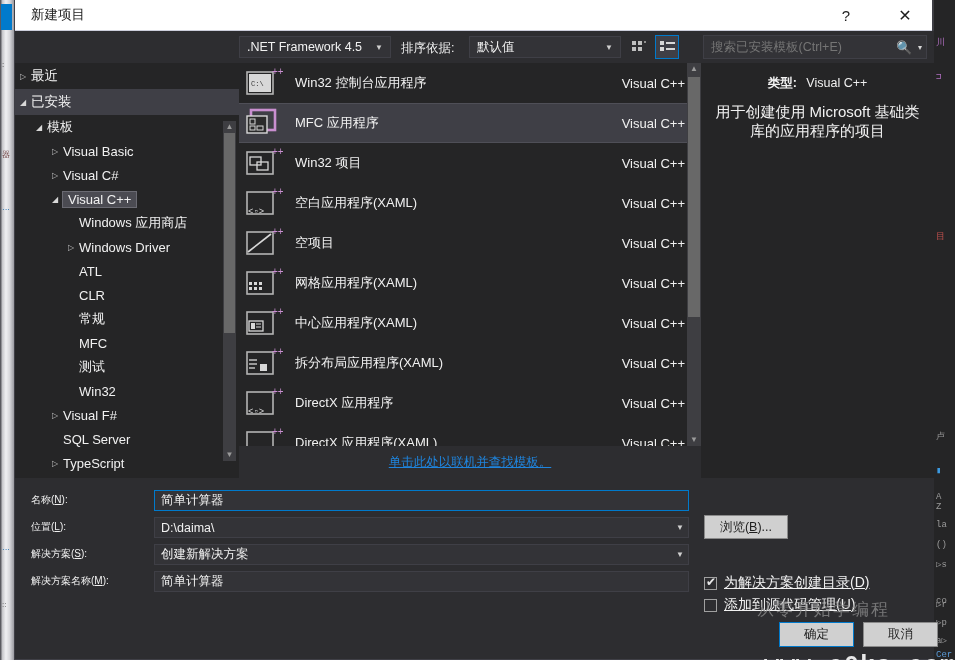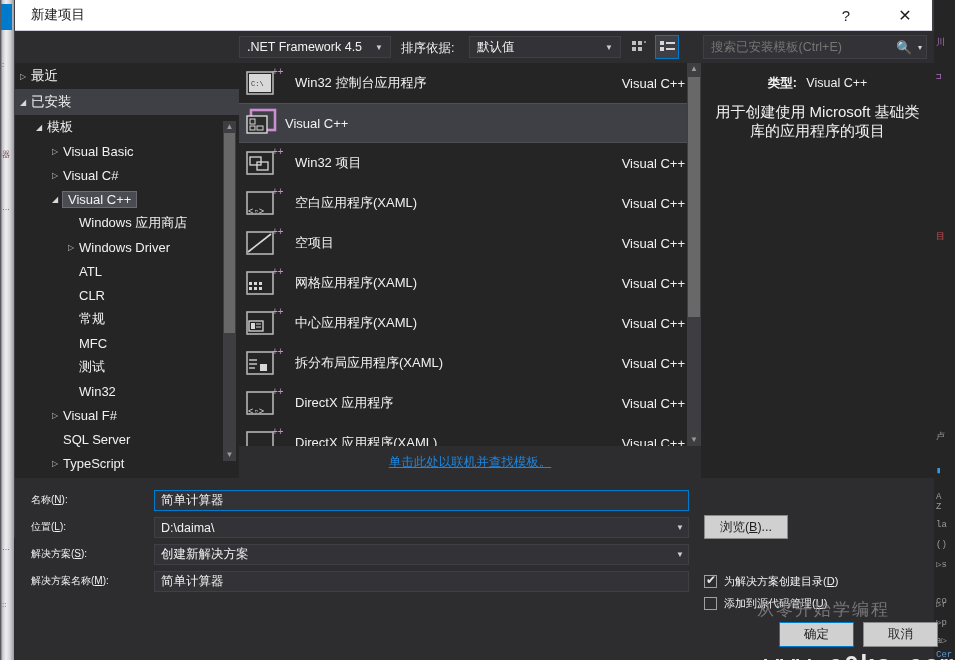--- a/index.html
+++ b/index.html
@@ -27,21 +27,21 @@
     background: #252526; border-left: 1px solid #3e3e42;
     overflow: hidden;
   }
   .br-line {
     position: absolute; left: 2px; font-size: 9px; line-height: 10px;
     color: #9b9b9b; white-space: nowrap; font-family: "Liberation Mono", monospace;
   }
 
   
   #dialog {
-    position: absolute; left: 14px; top: 0; width: 919px; height: 538px;
+    position: absolute; left: 14px; top: 0; width: 919px; height: 660px;
     background: #be185d;
     border: 1px solid #3f3f46;
     border-top: none;
   }
 
   
   #titlebar {
     position: relative; height: 31px; background: #ffffff;
     border-bottom: 1px solid #cccedb;
   }
@@ -190,21 +190,21 @@
   .form-field .farrow { width: 16px; text-align: center; font-size: 8px; color: #cfcfcf; }
   .ul { text-decoration: underline; }
 
   #browse-btn {
     position: absolute; left: 689px; top: 515px; width: 84px; height: 24px;
     background: #d0d0d0; border: 1px solid #8a8a8a; color: #1e1e1e;
     font-size: 12.5px; display: flex; align-items: center; justify-content: center;
   }
   .checkrow {
     position: absolute; left: 689px; display: flex; align-items: center;
-    font-size: 11px; color: #f1f1f1; white-space: nowrap;
+    font-size: 14px; color: #f1f1f1; white-space: nowrap; text-decoration: underline;
   }
   .cbox {
     width: 13px; height: 13px; border: 1px solid #a0a0a0; background: #2d2d30;
     margin-right: 7px; flex: none; position: relative;
   }
   .cbox.checked::after {
     content: "\2714"; position: absolute; left: 1px; top: -3px;
     font-size: 12px; color: #e8e8e8; line-height: 14px;
   }
 
@@ -416,20 +416,21 @@
           <span class="tpl-lang">Visual C++</span>
         </div>
         <div class="tpl-row selected">
           <span class="tpl-icon"><svg width="38" height="32" viewBox="0 0 38 32">
               <rect x="6" y="4" width="24" height="20" fill="none" stroke="#c98fd0" stroke-width="2.6"></rect>
               <rect x="2" y="10" width="20" height="17" fill="#2b2b2b" stroke="#d8d8d8" stroke-width="1.4"></rect>
               <rect x="5" y="13" width="5" height="5" fill="none" stroke="#d8d8d8" stroke-width="1"></rect>
               <rect x="5" y="20" width="5" height="4" fill="none" stroke="#d8d8d8" stroke-width="1"></rect>
               <rect x="12" y="20" width="6" height="4" fill="none" stroke="#d8d8d8" stroke-width="1"></rect>
             </svg></span>
+          <span class="tpl-name">MFC 应用程序</span>
           <span class="tpl-lang">Visual C++</span>
         </div>
         <div class="tpl-row">
           <span class="tpl-icon"><svg width="38" height="32" viewBox="0 0 38 32">
               <rect x="2" y="6" width="26" height="22" fill="none" stroke="#b4b4b4" stroke-width="1.6"></rect>
               <rect x="5" y="11" width="11" height="8" fill="none" stroke="#d8d8d8" stroke-width="1.3"></rect>
               <rect x="12" y="16" width="11" height="8" fill="none" stroke="#d8d8d8" stroke-width="1.3"></rect>
               <text x="27" y="9" font-size="10" fill="#c98fd0" font-family="Liberation Sans">++</text>
             </svg></span>
           <span class="tpl-name">Win32 项目</span>

